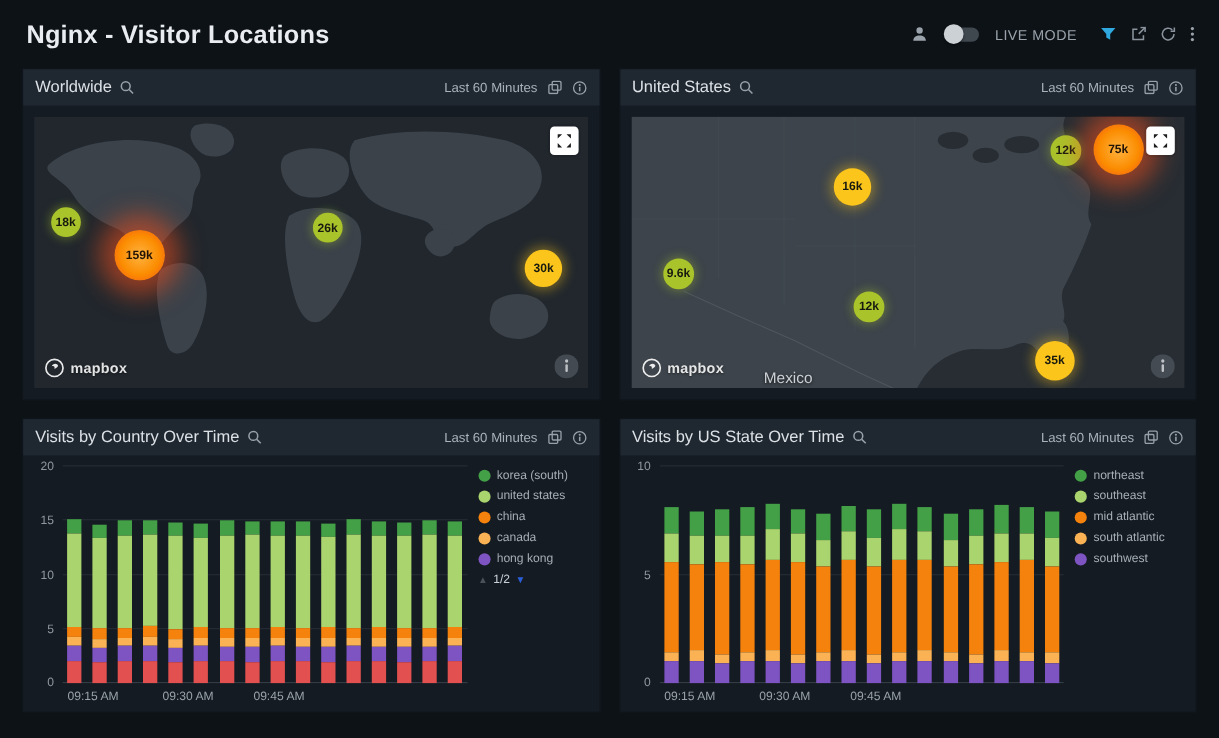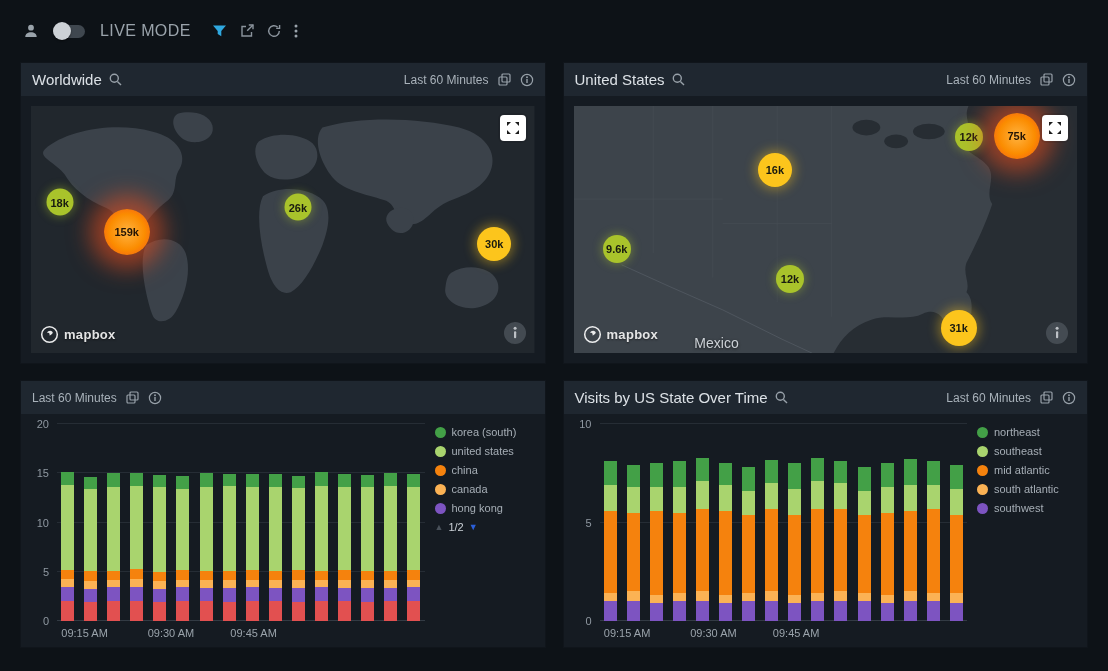--- a/index.html
+++ b/index.html
@@ -7,21 +7,21 @@
   body {
     background:#0d1217;
     font-family:"Liberation Sans", sans-serif;
     color:#dfe3e8;
   }
   
   .app-header { height:62px; display:flex; align-items:center; justify-content:space-between; padding:0 22px 0 24px; }
   .app-title { font-size:23px; font-weight:700; color:#e9edf1; letter-spacing:.2px; }
   .hdr-right { display:flex; align-items:center; gap:13px; }
   .hdr-icon { display:flex; align-items:center; cursor:pointer; }
-  .live-label { font-size:16px; color:#9aa3ab; letter-spacing:.4px; margin-right:8px; }
+  .live-label { font-size:13px; color:#9aa3ab; letter-spacing:.4px; margin-right:8px; }
   .toggle { width:32px; height:13px; background:#3f474f; border-radius:7px; position:relative; margin:0 2px; cursor:pointer; }
   .toggle .knob { position:absolute; left:0; top:-2.5px; width:18px; height:18px; border-radius:50%; background:#ccd1d6; box-shadow:0 1px 2px rgba(0,0,0,.5); }
   .time-picker { display:flex; align-items:center; gap:6px; width:150px; height:27px; background:#191f26; border:1px solid #2d353e; border-radius:3px; padding:0 8px; margin-left:8px; cursor:text; }
   .time-picker span { font-size:12px; color:#8e979f; }
   
   .grid { display:grid; grid-template-columns:1fr 1fr; grid-template-rows:302px 268px; gap:16px 17px; padding:0 20px 12px; }
   .panel { background:#151b22; display:flex; flex-direction:column; border:1px solid #10151b; }
   .panel-header { height:33px; min-height:33px; background:#1f2730; display:flex; align-items:center; justify-content:space-between; padding:0 11px; }
   .ph-left { display:flex; align-items:center; gap:7px; }
   .ph-title { font-size:15px; color:#dce1e6; }
@@ -61,20 +61,21 @@
   .legend-pager { display:flex; align-items:center; gap:5px; margin-top:4px; }
   .pager-up { color:#49515a; font-size:9px; cursor:pointer; }
   .pager-down { color:#2b5fd9; font-size:9px; cursor:pointer; }
   .pager-label { font-size:11px; color:#ccd2d8; }
   svg { display:block; }
 </style>
 </head>
 <body>
 
 <header class="app-header">
+  <h1 class="app-title">Nginx - Visitor Locations</h1>
   <div class="hdr-right">
     <span class="hdr-icon">
       <svg width="14" height="14" viewBox="0 0 14 14">
           <path d="M7 6.6A2.9 2.9 0 1 0 7 .8a2.9 2.9 0 0 0 0 5.8zM1.3 13c0-3.1 2.5-4.7 5.7-4.7s5.7 1.6 5.7 4.7H1.3z" fill="#9aa3ab"></path>
         </svg>
     </span>
     <span class="toggle">
         <span class="knob"></span>
       </span>
     <span class="live-label">LIVE MODE</span>
@@ -231,26 +232,33 @@
             <circle cx="11" cy="11" r="11" fill="#4a5158"></circle>
             <rect x="10" y="9.2" width="2.2" height="7" rx="1" fill="#d9dde1"></rect>
             <circle cx="11.1" cy="6.2" r="1.5" fill="#d9dde1"></circle>
           </svg>
       </div>
     <div class="bubble green" style="left: 78.5%; top: 12.5%; height: 28px; width: 28px;">12k</div>
         <div class="bubble orange" style="left: 88%; top: 12%; height: 46px; width: 46px;">75k</div>
         <div class="bubble yellow" style="left: 40%; top: 26%; height: 34px; width: 34px;">16k</div>
         <div class="bubble green" style="left: 8.6%; top: 58%; height: 28px; width: 28px; text-align: center;">9.6k</div>
         <div class="bubble green" style="left: 43%; top: 70%; height: 28px; width: 28px;">12k</div>
-        <div class="bubble yellow" style="left: 76.5%; top: 90%; height: 36px; width: 36px;">31k</div>
+        <div class="bubble yellow" style="left: 76.5%; top: 90%; height: 36px; width: 36px;">35k</div>
       </div>
   </section>
 
   <section class="panel">
     <div class="panel-header">
+      <div class="ph-left">
+        <span class="ph-title">Visits by Country Over Time</span>
+        <svg width="13" height="13" viewBox="0 0 13 13" fill="none" stroke="#98a1a9" stroke-width="1.4">
+            <circle cx="5.3" cy="5.3" r="4"></circle>
+            <path d="M8.4 8.4 12 12"></path>
+          </svg>
+      </div>
       <div class="ph-right">
         <span class="ph-time">Last 60 Minutes</span>
         <svg width="13" height="13" viewBox="0 0 13 13" fill="none" stroke="#98a1a9" stroke-width="1.2">
             <rect x="1" y="4" width="8" height="8" rx="1"></rect>
             <rect x="4" y="1" width="8" height="8" rx="1"></rect>
           </svg>
         <svg width="14" height="14" viewBox="0 0 14 14">
             <circle cx="7" cy="7" r="5.6" fill="none" stroke="#98a1a9" stroke-width="1.2"></circle>
             <rect x="6.3" y="6" width="1.4" height="4" fill="#98a1a9"></rect>
             <circle cx="7" cy="4.2" r=".95" fill="#98a1a9"></circle>

